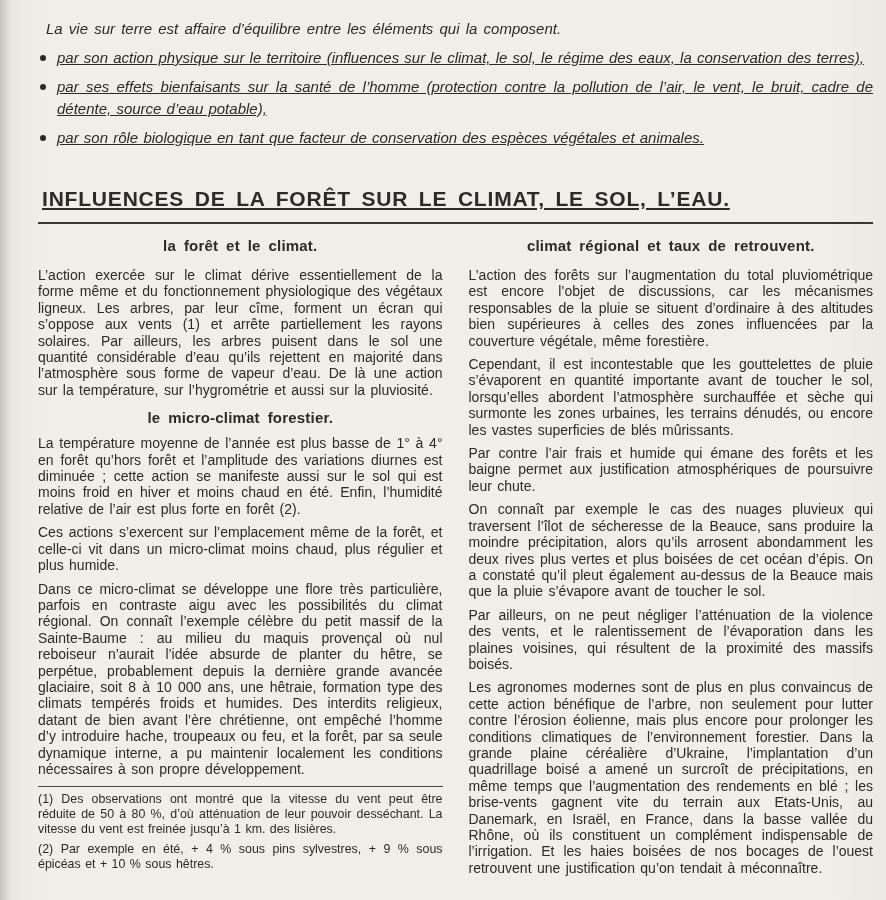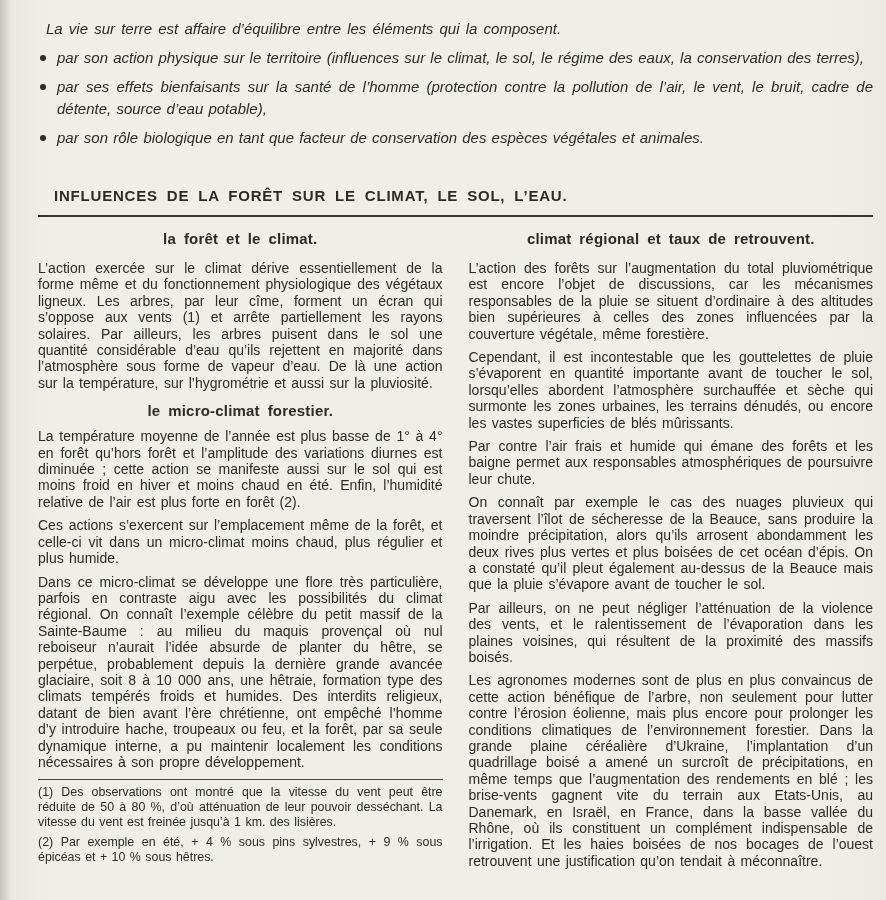--- a/index.html
+++ b/index.html
@@ -35,43 +35,45 @@
     margin: 0;
     padding-left: 8px;
     line-height: 22px;
     font-weight: 500;
     word-spacing: 2px;
   }
   .bullet {
     display: flex;
     margin-top: 7px;
     line-height: 22px;
+    text-decoration: underline;
   }
   .bullet .dot {
     flex: none;
     width: 6px;
     height: 6px;
     border-radius: 50%;
     background: #2c2b27;
     margin: 8px 11px 0 2px;
   }
   .bullet-text {
     flex: 1;
     text-align: justify;
     font-weight: 500;
     word-spacing: 1px;
   }
   
   .title {
-    margin: 38px 0 0 16px;
-    font-size: 15px;
+    margin: 38px 0 0 4px;
+    font-size: 21px;
     font-weight: bold;
     letter-spacing: 0.8px;
     word-spacing: 4px;
     font-style: normal;
+    text-decoration: underline;
   }
   .rule {
     margin-top: 11px;
     height: 2px;
     background: #39382f;
   }
   
   .cols {
     display: flex;
     gap: 26px;
@@ -143,19 +145,19 @@
       <p>Dans ce micro-climat se développe une flore très particulière, parfois en contraste aigu avec les possibilités du climat régional. On connaît l’exemple célèbre du petit massif de la Sainte-Baume : au milieu du maquis provençal où nul reboiseur n’aurait l’idée absurde de planter du hêtre, se perpétue, probablement depuis la dernière grande avancée glaciaire, soit 8 à 10 000 ans, une hêtraie, formation type des climats tempérés froids et humides. Des interdits religieux, datant de bien avant l’ère chrétienne, ont empêché l’homme d’y introduire hache, troupeaux ou feu, et la forêt, par sa seule dynamique interne, a pu maintenir localement les conditions nécessaires à son propre développement.</p>
       <div class="fnrule"></div>
       <p class="fn">(1)  Des observations ont montré que la vitesse du vent peut être réduite de 50 à 80 %, d’où atténuation de leur pouvoir desséchant. La vitesse du vent est freinée jusqu’à 1 km. des lisières.</p>
       <p class="fn">(2)  Par exemple en été, + 4 % sous pins sylvestres, + 9 % sous épicéas et + 10 % sous hêtres.</p>
     </div>
 
     <div class="col">
       <h2>climat régional et taux de retrouvent.</h2>
       <p>L’action des forêts sur l’augmentation du total pluviométrique est encore l’objet de discussions, car les mécanismes responsables de la pluie se situent d’ordinaire à des altitudes bien supérieures à celles des zones influencées par la couverture végétale, même forestière.</p>
       <p>Cependant, il est incontestable que les gouttelettes de pluie s’évaporent en quantité importante avant de toucher le sol, lorsqu’elles abordent l’atmosphère surchauffée et sèche qui surmonte les zones urbaines, les terrains dénudés, ou encore les vastes superficies de blés mûrissants.</p>
-      <p>Par contre l’air frais et humide qui émane des forêts et les baigne permet aux responsables atmosphériques de poursuivre leur chute.</p>
+      <p>Par contre l’air frais et humide qui émane des forêts et les baigne permet aux justification atmosphériques de poursuivre leur chute.</p>
       <p>On connaît par exemple le cas des nuages pluvieux qui traversent l’îlot de sécheresse de la Beauce, sans produire la moindre précipitation, alors qu’ils arrosent abondamment les deux rives plus vertes et plus boisées de cet océan d’épis. On a constaté qu’il pleut également au-dessus de la Beauce mais que la pluie s’évapore avant de toucher le sol.</p>
       <p>Par ailleurs, on ne peut négliger l’atténuation de la violence des vents, et le ralentissement de l’évaporation dans les plaines voisines, qui résultent de la proximité des massifs boisés.</p>
       <p>Les agronomes modernes sont de plus en plus convaincus de cette action bénéfique de l’arbre, non seulement pour lutter contre l’érosion éolienne, mais plus encore pour prolonger les conditions climatiques de l’environnement forestier. Dans la grande plaine céréalière d’Ukraine, l’implantation d’un quadrillage boisé a amené un surcroît de précipitations, en même temps que l’augmentation des rendements en blé ; les brise-vents gagnent vite du terrain aux Etats-Unis, au Danemark, en Israël, en France, dans la basse vallée du Rhône, où ils constituent un complément indispensable de l’irrigation. Et les haies boisées de nos bocages de l’ouest retrouvent une justification qu’on tendait à méconnaître.</p>
     </div>
   </div>
 </div>
 
 </body></html>

